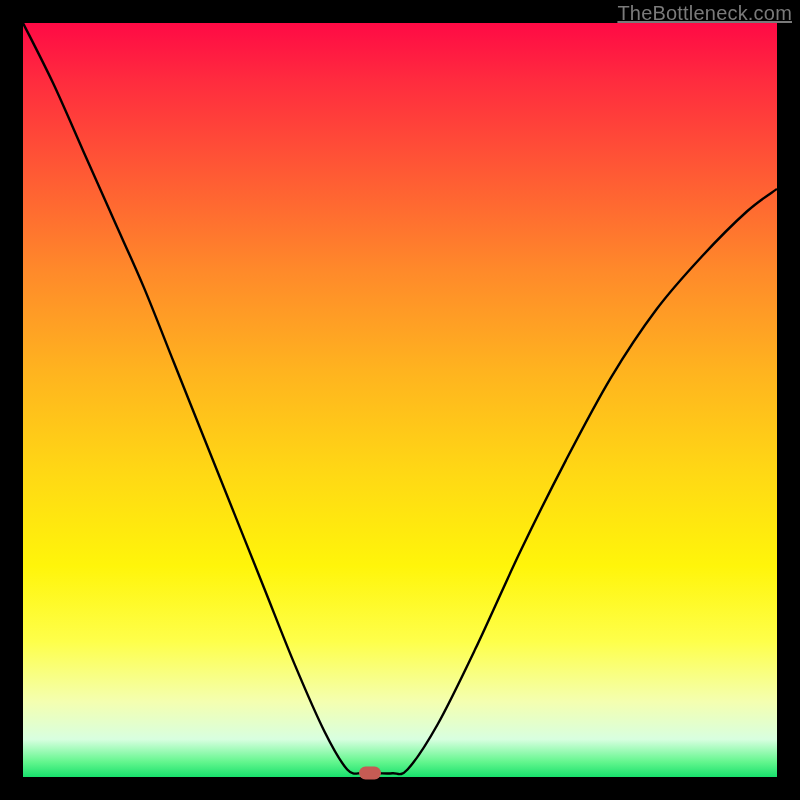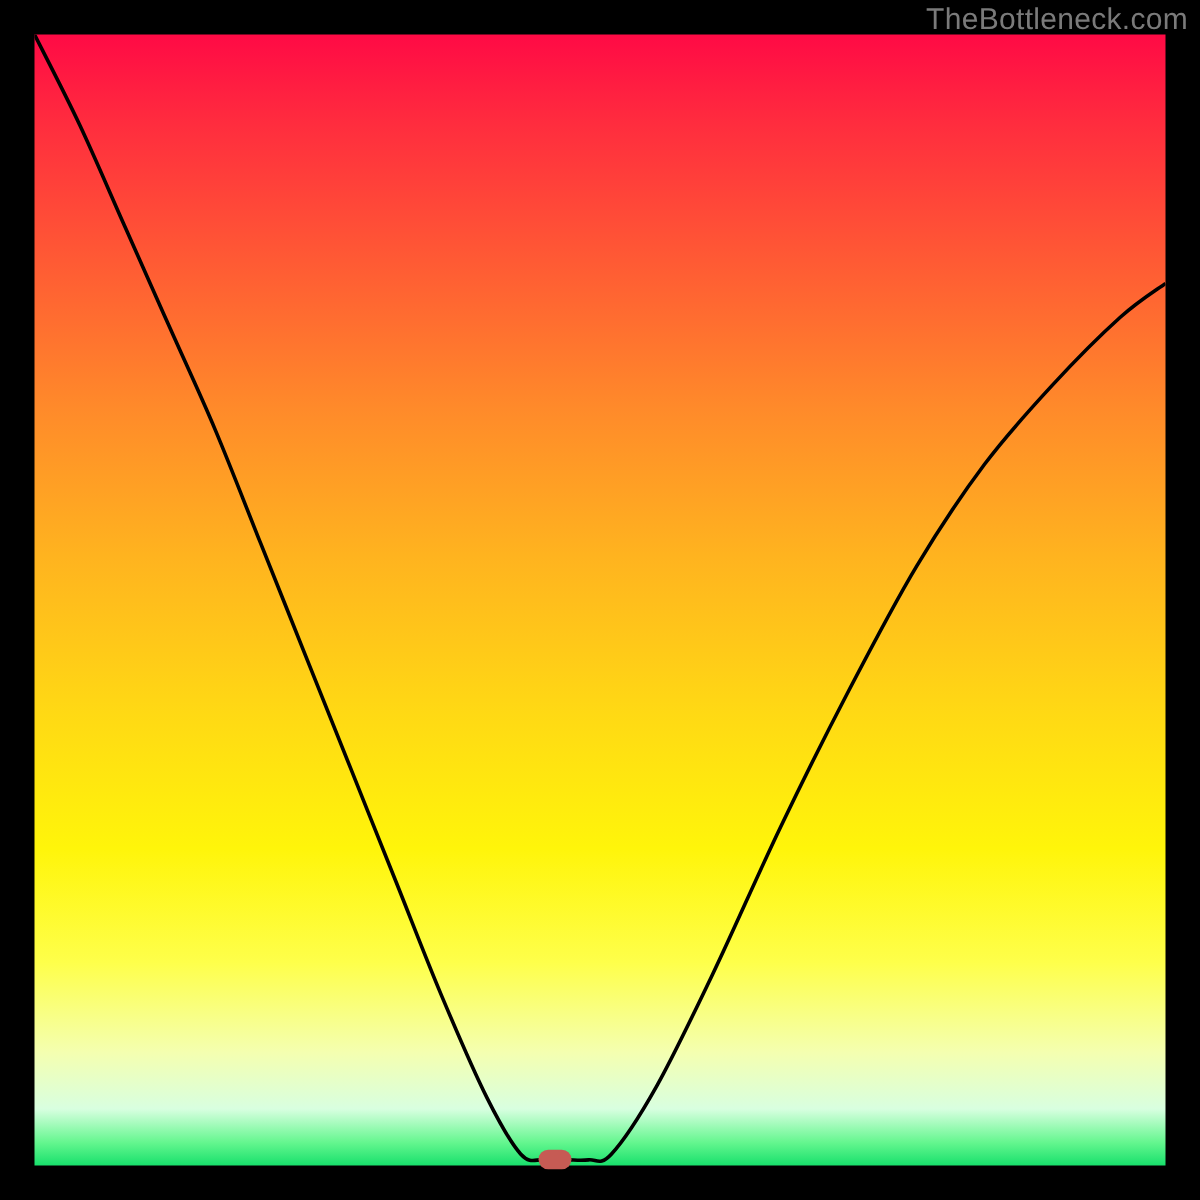--- a/index.html
+++ b/index.html
@@ -48,20 +48,21 @@
     transform: translate(-50%, -50%);
   }
   #watermark {
     position: absolute;
     top: 2px;
     right: 8px;
     color: #7a7a7a;
     font-size: 20px;
     letter-spacing: 0.2px;
     user-select: none;
+    text-decoration: underline;
   }
 </style>
 </head>
 <body>
 
 <div id="frame">
   <svg id="curve" viewBox="0 0 754 754" preserveAspectRatio="none">
     <path id="curve-path" d="M 0 0 C 5.026666666666666 10.053333333333322, 20.10666666666667 38.95666666666659, 30.16 60.319999999999936 C 40.21333333333333 81.68333333333328, 50.266666666666666 105.56000000000006, 60.32 128.18000000000006 C 70.37333333333333 150.80000000000007, 80.42666666666666 173.42, 90.47999999999999 196.03999999999996 C 100.53333333333332 218.65999999999994, 110.58666666666666 240.0233333333333, 120.64 263.9 C 130.69333333333333 287.77666666666664, 140.74666666666667 314.16666666666663, 150.8 339.29999999999995 C 160.85333333333335 364.4333333333333, 170.90666666666664 389.56666666666666, 180.95999999999998 414.7 C 191.01333333333332 439.8333333333333, 201.0666666666667 464.9666666666667, 211.12000000000003 490.1 C 221.17333333333337 515.2333333333333, 231.2266666666667 540.3666666666667, 241.28 565.5 C 251.33333333333331 590.6333333333333, 261.38666666666666 617.0233333333333, 271.44 640.9 C 281.49333333333334 664.7766666666666, 292.80333333333334 691.1666666666666, 301.6 708.76 C 310.3966666666667 726.3533333333334, 317.9366666666666 739.5483333333334, 324.21999999999997 746.46 C 330.50333333333333 753.3716666666667, 334.2733333333333 749.6016666666667, 339.3 750.23 C 344.3266666666667 750.8583333333333, 349.35333333333335 750.23, 354.38 750.23 C 359.40666666666664 750.23, 364.4333333333333 750.8583333333333, 369.46 750.23 C 374.4866666666667 749.6016666666667, 377 754.6283333333333, 384.54 746.46 C 392.08000000000004 738.2916666666667, 403.39000000000004 721.3266666666667, 414.70000000000005 701.22 C 426.01000000000005 681.1133333333333, 438.57666666666665 654.7233333333332, 452.4 625.8199999999999 C 466.2233333333333 596.9166666666666, 482.56000000000006 559.2166666666666, 497.64000000000004 527.8 C 512.72 496.3833333333333, 527.8 466.2233333333333, 542.88 437.32 C 557.96 408.4166666666667, 573.04 379.5133333333333, 588.12 354.38 C 603.2 329.24666666666667, 618.28 306.62666666666667, 633.36 286.52 C 648.44 266.4133333333333, 663.52 250.07666666666668, 678.6 233.74 C 693.6800000000001 217.40333333333334, 711.2733333333333 199.81, 723.8399999999999 188.5 C 736.4066666666665 177.19, 748.9733333333334 169.65, 754 165.88" fill="none" stroke="#000000" stroke-width="2.4"></path>
   </svg>
   <div id="marker" style="left: 346.84px; top: 750.23px; background: rgb(198, 91, 84);"></div>

